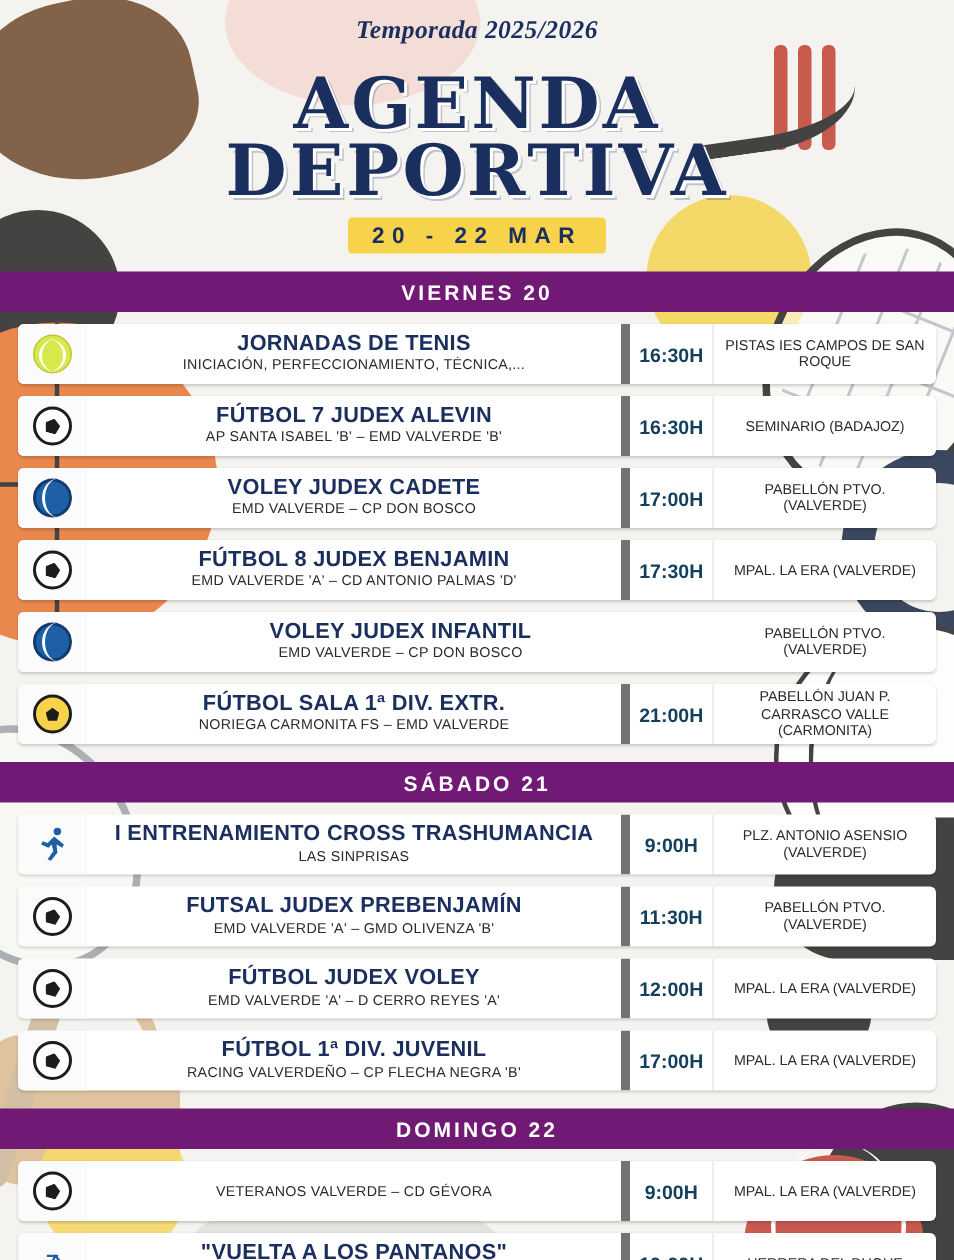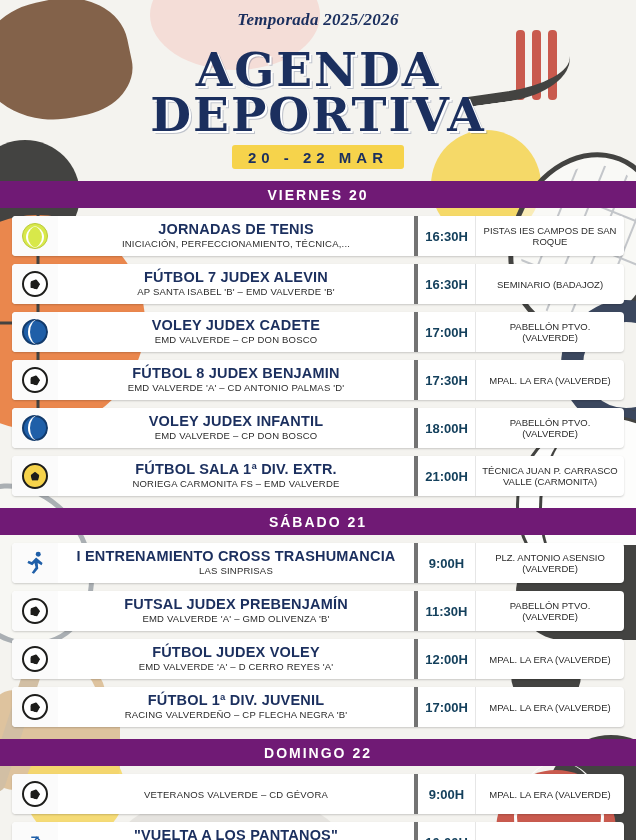--- a/index.html
+++ b/index.html
@@ -177,21 +177,21 @@
   .row .ev-sub {
     color:#2b2b2b;
     font-size:9.5px;
     letter-spacing:.2px;
     margin-top:2px;
     line-height:1.15;
   }
   .row .time-cell {
     width:62px; flex:0 0 62px;
     display:flex; align-items:center; justify-content:center;
-    border-left:4px solid #737373;
+    border-left:6px solid #737373;
     border-right:1px solid #e6e6e6;
     color:#14405c; font-weight:bold; font-size:13px;
   }
   .row .place-cell {
     width:148px; flex:0 0 148px;
     display:flex; align-items:center; justify-content:center;
     text-align:center;
     color:#2b2b2b; font-size:9.5px; line-height:1.2; padding:3px 5px;
   }
 
@@ -319,34 +319,33 @@
     </div>
 
     <div class="row">
       <div class="icon-cell">
         <span class="ic ic-volley"></span>
       </div>
       <div class="mid">
         <div class="ev-title">VOLEY JUDEX INFANTIL</div>
         <div class="ev-sub">EMD VALVERDE – CP DON BOSCO</div>
       </div>
-      <div class="time-cell">18:00H</div>
       <div class="place-cell">PABELLÓN PTVO. (VALVERDE)</div>
     </div>
 
     <div class="row">
       <div class="icon-cell">
         <span class="ic ic-futsal"></span>
       </div>
       <div class="mid">
         <div class="ev-title">FÚTBOL SALA 1ª DIV. EXTR.</div>
         <div class="ev-sub">NORIEGA CARMONITA FS – EMD VALVERDE</div>
       </div>
       <div class="time-cell">21:00H</div>
-      <div class="place-cell">TÉCNICA JUAN P. CARRASCO VALLE (CARMONITA)</div>
+      <div class="place-cell">PABELLÓN JUAN P. CARRASCO VALLE (CARMONITA)</div>
     </div>
   </div>
 
   <div class="daybar">SÁBADO 21</div>
   <div class="rows">
 
     <div class="row">
       <div class="icon-cell">
         <svg class="ic-run" viewBox="0 0 24 24">
           <circle cx="15" cy="4" r="2.3" fill="#1f5fa8"></circle>

